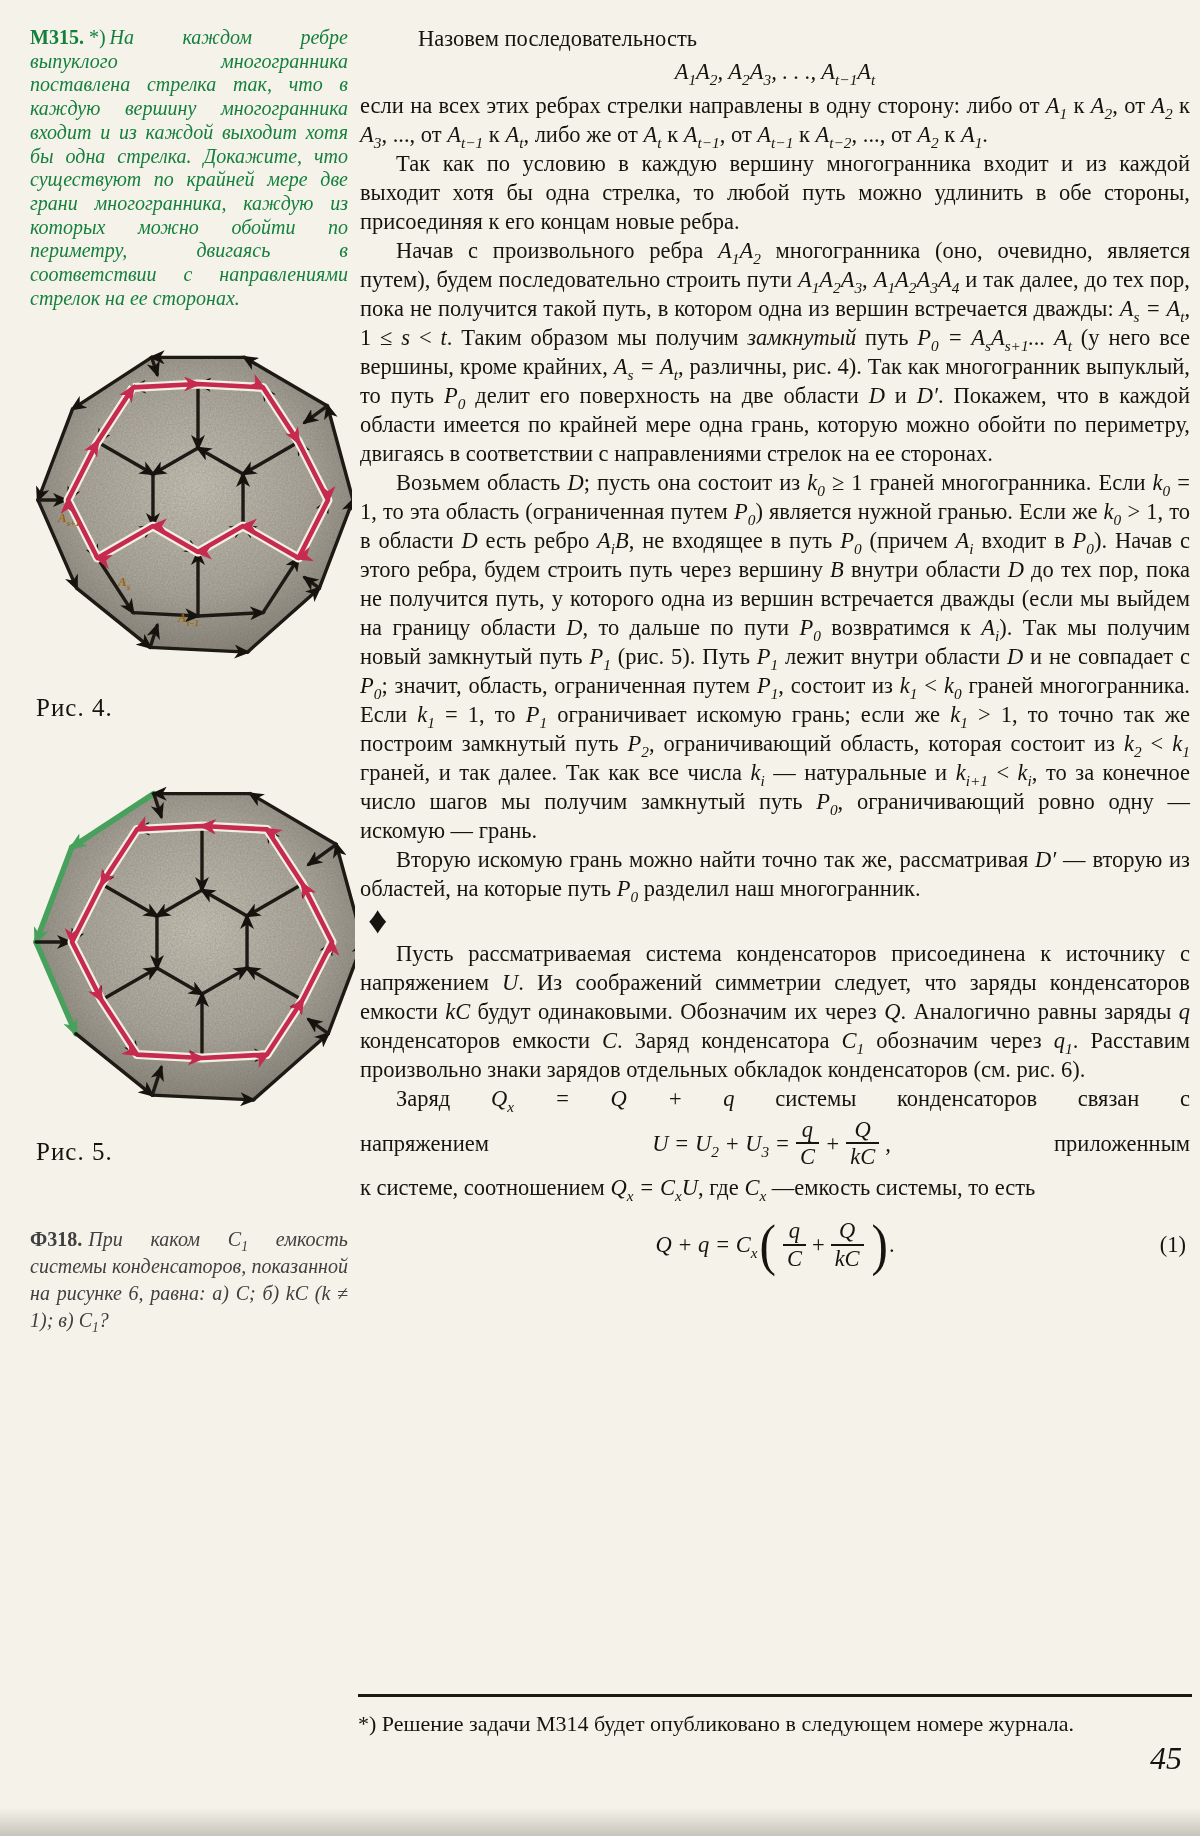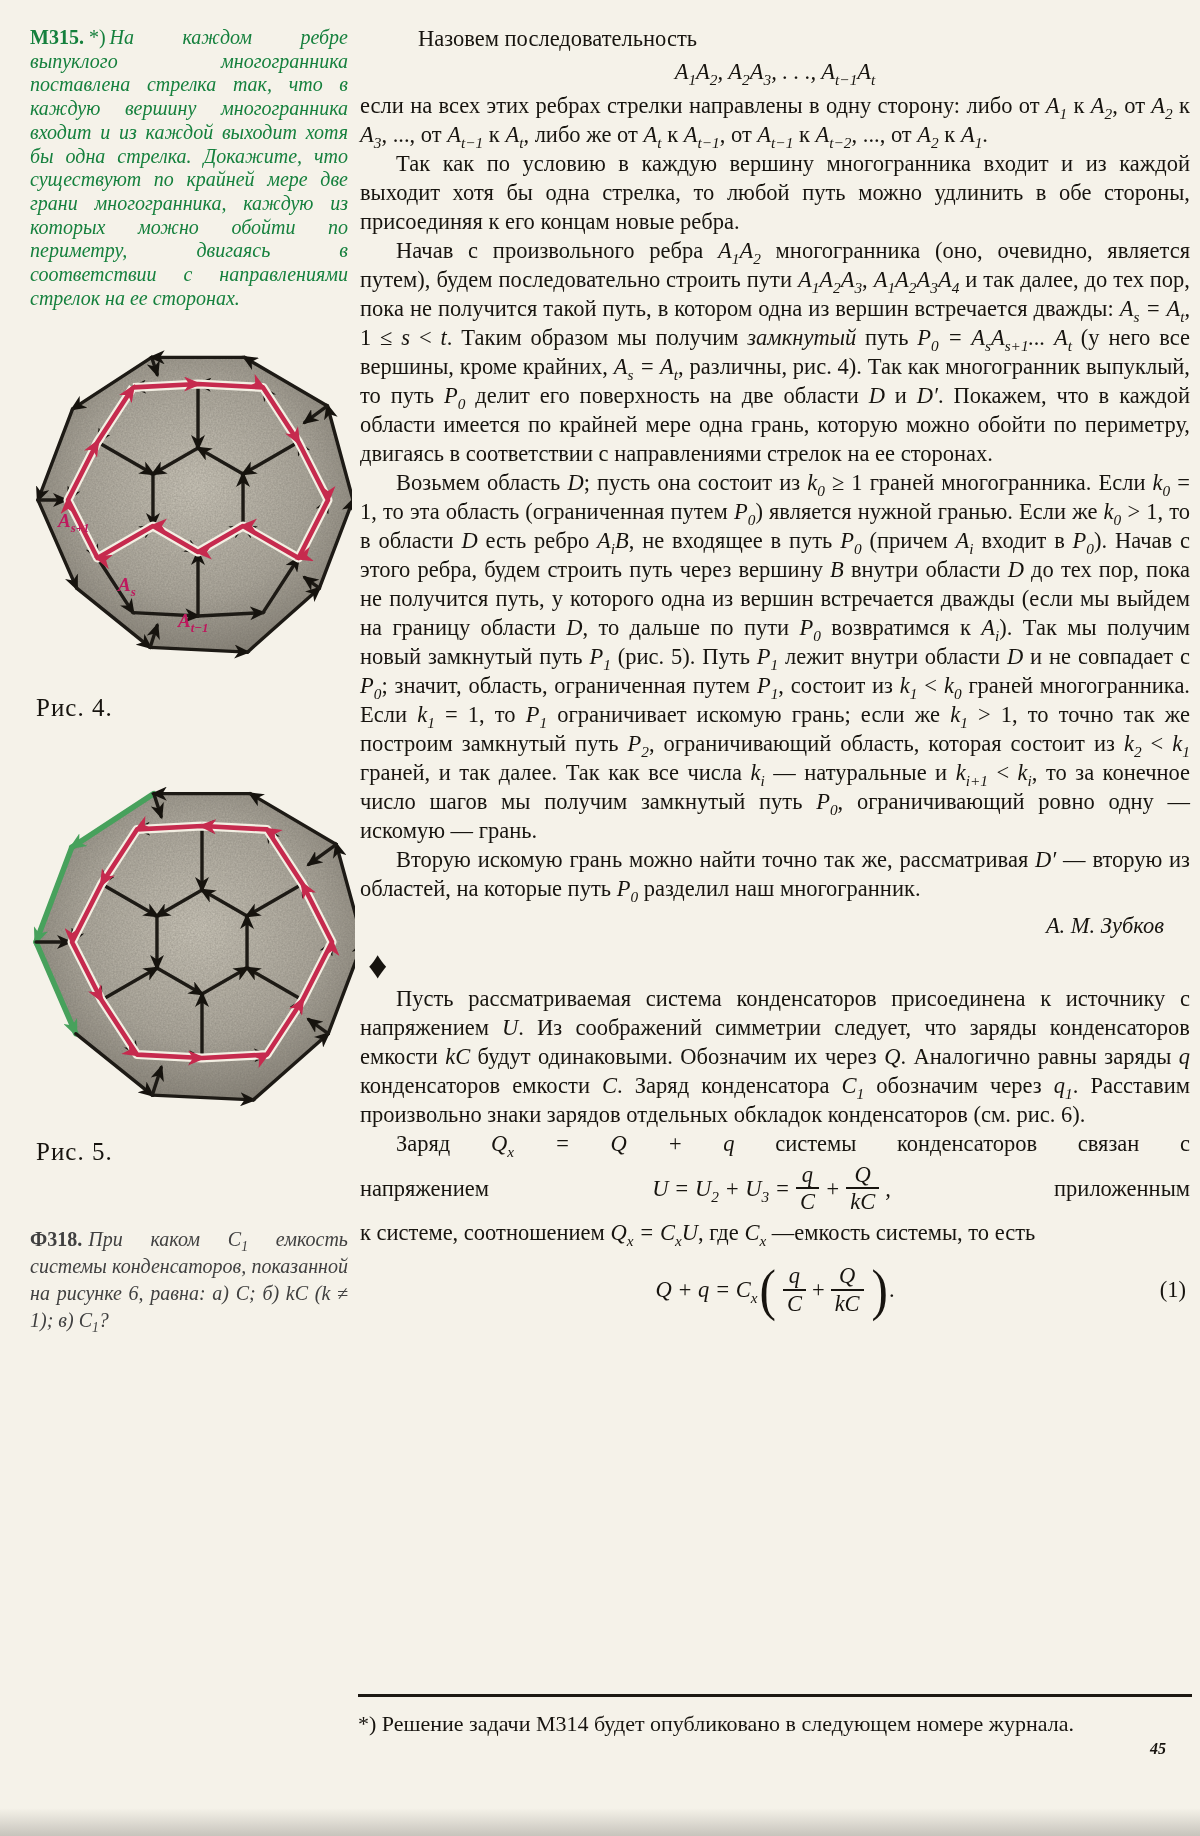--- a/index.html
+++ b/index.html
@@ -10,21 +10,21 @@
   sub{font-size:68%;line-height:0;}
   i{font-style:italic;}
 
   
   .col-left{position:absolute;left:30px;top:26px;width:318px;}
   .m315{font-style:italic;font-size:20px;line-height:23.7px;text-align:justify;color:#15803d;}
   .m315 b{font-style:normal;font-weight:700;margin-right:5px;}
   .m315 .mark{font-style:normal;margin-right:4px;}
   .fig{position:relative;margin-top:4px;}
   .figcap{font-size:25px;letter-spacing:1px;margin:24px 0 0 6px;}
-  .vlabel{position:absolute;font-style:italic;font-weight:700;font-size:19px;color:#be185d;}
+  .vlabel{position:absolute;font-style:italic;font-weight:700;font-size:13px;color:#a16207;}
   .f318{margin-top:60px;font-style:italic;font-size:20px;line-height:27px;text-align:justify;color:#404040;}
   .f318 b{font-style:normal;font-weight:700;margin-right:6px;}
 
   
   .col-right{position:absolute;left:360px;top:24px;width:830px;font-size:22.5px;line-height:29px;text-align:justify;}
   .p{text-indent:36px;}
   .intro{text-indent:58px;}
   .fcent{text-align:center;font-style:italic;margin:4px 0 5px 0;}
   .sig{text-align:right;font-style:italic;padding-right:26px;margin:8px 0 10px 0;}
   .diamond{font-size:38px;line-height:30px;margin:2px 0 4px 8px;}
@@ -35,21 +35,21 @@
   .frac span{display:block;padding:0 4px;line-height:1.12;}
   .frac .num{border-bottom:2px solid #17140f;}
   .eq{display:flex;align-items:center;justify-content:center;position:relative;margin:16px 0 0 0;}
   .eq .tag{position:absolute;right:4px;font-style:normal;}
   .paren{font-size:58px;line-height:0;font-style:normal;display:inline-block;transform:scaleX(.85);}
   .mit{font-style:italic;}
 
   
   .footnote{position:absolute;left:358px;top:1694px;width:834px;border-top:3px solid #1c1913;
             padding-top:12px;font-size:22px;line-height:29px;text-align:justify;}
-  .pagenum{position:absolute;left:1150px;top:1740px;font-weight:700;font-style:italic;font-size:16px;}
+  .pagenum{position:absolute;left:1150px;top:1740px;font-weight:400;font-style:italic;font-size:32px;}
 
   
   .ed{stroke:#1d1a15;stroke-width:3.4;stroke-linecap:round;}
   .edg{stroke:#47a15c;stroke-width:5.5;stroke-linecap:round;}
   .redw{fill:none;stroke:#f3efe3;stroke-width:9;stroke-linejoin:round;}
   .redl{fill:none;stroke:#c62a4e;stroke-width:4.6;stroke-linejoin:round;}
 </style>
 </head>
 <body>
 
@@ -192,21 +192,20 @@
   </div>
 
   <div class="col-right">
     <div class="intro">Назовем последовательность</div>
     <div class="fcent">A<sub>1</sub>A<sub>2</sub>, A<sub>2</sub>A<sub>3</sub>, . . ., A<sub>t−1</sub>A<sub>t</sub></div>
     <div>если на всех этих ребрах стрелки направлены в одну сторону: либо от <i>A<sub>1</sub></i> к <i>A<sub>2</sub></i>, от <i>A<sub>2</sub></i> к <i>A<sub>3</sub></i>, ..., от <i>A<sub>t−1</sub></i> к <i>A<sub>t</sub></i>, либо же от <i>A<sub>t</sub></i> к <i>A<sub>t−1</sub></i>, от <i>A<sub>t−1</sub></i> к <i>A<sub>t−2</sub></i>, ..., от <i>A<sub>2</sub></i> к <i>A<sub>1</sub></i>.</div>
     <div class="p">Так как по условию в каждую вершину многогранника входит и из каждой выходит хотя бы одна стрелка, то любой путь можно удлинить в обе стороны, присоединяя к его концам новые ребра.</div>
     <div class="p">Начав с произвольного ребра <i>A<sub>1</sub>A<sub>2</sub></i> многогранника (оно, очевидно, является путем), будем последовательно строить пути <i>A<sub>1</sub>A<sub>2</sub>A<sub>3</sub></i>, <i>A<sub>1</sub>A<sub>2</sub>A<sub>3</sub>A<sub>4</sub></i> и так далее, до тех пор, пока не получится такой путь, в котором одна из вершин встречается дважды: <i>A<sub>s</sub> = A<sub>t</sub></i>, 1 ≤ <i>s</i> &lt; <i>t</i>. Таким образом мы получим <i>замкнутый</i> путь <i>P<sub>0</sub> = A<sub>s</sub>A<sub>s+1</sub>... A<sub>t</sub></i> (у него все вершины, кроме крайних, <i>A<sub>s</sub> = A<sub>t</sub></i>, различны, рис. 4). Так как многогранник выпуклый, то путь <i>P<sub>0</sub></i> делит его поверхность на две области <i>D</i> и <i>D′</i>. Покажем, что в каждой области имеется по крайней мере одна грань, которую можно обойти по периметру, двигаясь в соответствии с направлениями стрелок на ее сторонах.</div>
     <div class="p">Возьмем область <i>D</i>;  пусть она состоит из <i>k<sub>0</sub></i> ≥ 1 граней многогранника. Если <i>k<sub>0</sub></i> = 1, то эта область (ограниченная путем <i>P<sub>0</sub></i>) является нужной гранью. Если же <i>k<sub>0</sub></i> &gt; 1, то в области <i>D</i> есть ребро <i>A<sub>i</sub>B</i>, не входящее в путь <i>P<sub>0</sub></i> (причем <i>A<sub>i</sub></i> входит в <i>P<sub>0</sub></i>). Начав с этого ребра, будем строить путь через вершину <i>B</i> внутри области <i>D</i> до тех пор, пока не получится путь, у которого одна из вершин встречается дважды (если мы выйдем на границу области <i>D</i>, то дальше по пути <i>P<sub>0</sub></i> возвратимся к <i>A<sub>i</sub></i>). Так мы получим новый замкнутый путь <i>P<sub>1</sub></i> (рис. 5). Путь <i>P<sub>1</sub></i> лежит внутри области <i>D</i> и не совпадает с <i>P<sub>0</sub></i>; значит, область, ограниченная путем <i>P<sub>1</sub></i>, состоит из <i>k<sub>1</sub></i> &lt; <i>k<sub>0</sub></i> граней многогранника. Если <i>k<sub>1</sub></i> = 1, то <i>P<sub>1</sub></i> ограничивает искомую грань; если же <i>k<sub>1</sub></i> &gt; 1, то точно так же построим замкнутый путь <i>P<sub>2</sub></i>, ограничивающий область, которая состоит из <i>k<sub>2</sub></i> &lt; <i>k<sub>1</sub></i> граней, и так далее. Так как все числа <i>k<sub>i</sub></i> — натуральные и <i>k<sub>i+1</sub></i> &lt; <i>k<sub>i</sub></i>, то за конечное число шагов мы получим замкнутый путь <i>P<sub>0</sub></i>, ограничивающий ровно одну — искомую — грань.</div>
     <div class="p">Вторую искомую грань можно найти точно так же, рассматривая <i>D′</i> — вторую из областей, на которые путь <i>P<sub>0</sub></i> разделил наш многогранник.</div>
-    <div class="sig">А. М. Зубков</div>
     <div class="diamond">♦</div>
     <div class="p">Пусть рассматриваемая система конденсаторов присоединена к источнику с напряжением <i>U</i>. Из соображений симметрии следует, что заряды конденсаторов емкости <i>kC</i> будут одинаковыми. Обозначим их через <i>Q</i>. Аналогично равны заряды <i>q</i> конденсаторов емкости <i>C</i>. Заряд конденсатора <i>C<sub>1</sub></i> обозначим через <i>q<sub>1</sub></i>. Расставим произвольно знаки зарядов отдельных обкладок конденсаторов (см. рис. 6).</div>
     <div class="spread">Заряд <i>Q<sub>x</sub> = Q + q</i> системы конденсаторов связан с</div>
 
     <div class="uline">
       <span>напряжением</span>
       <span class="mgroup">
         <span>U = U<sub>2</sub> + U<sub>3</sub> =</span>
         <span class="frac">
             <span class="num">q</span>

